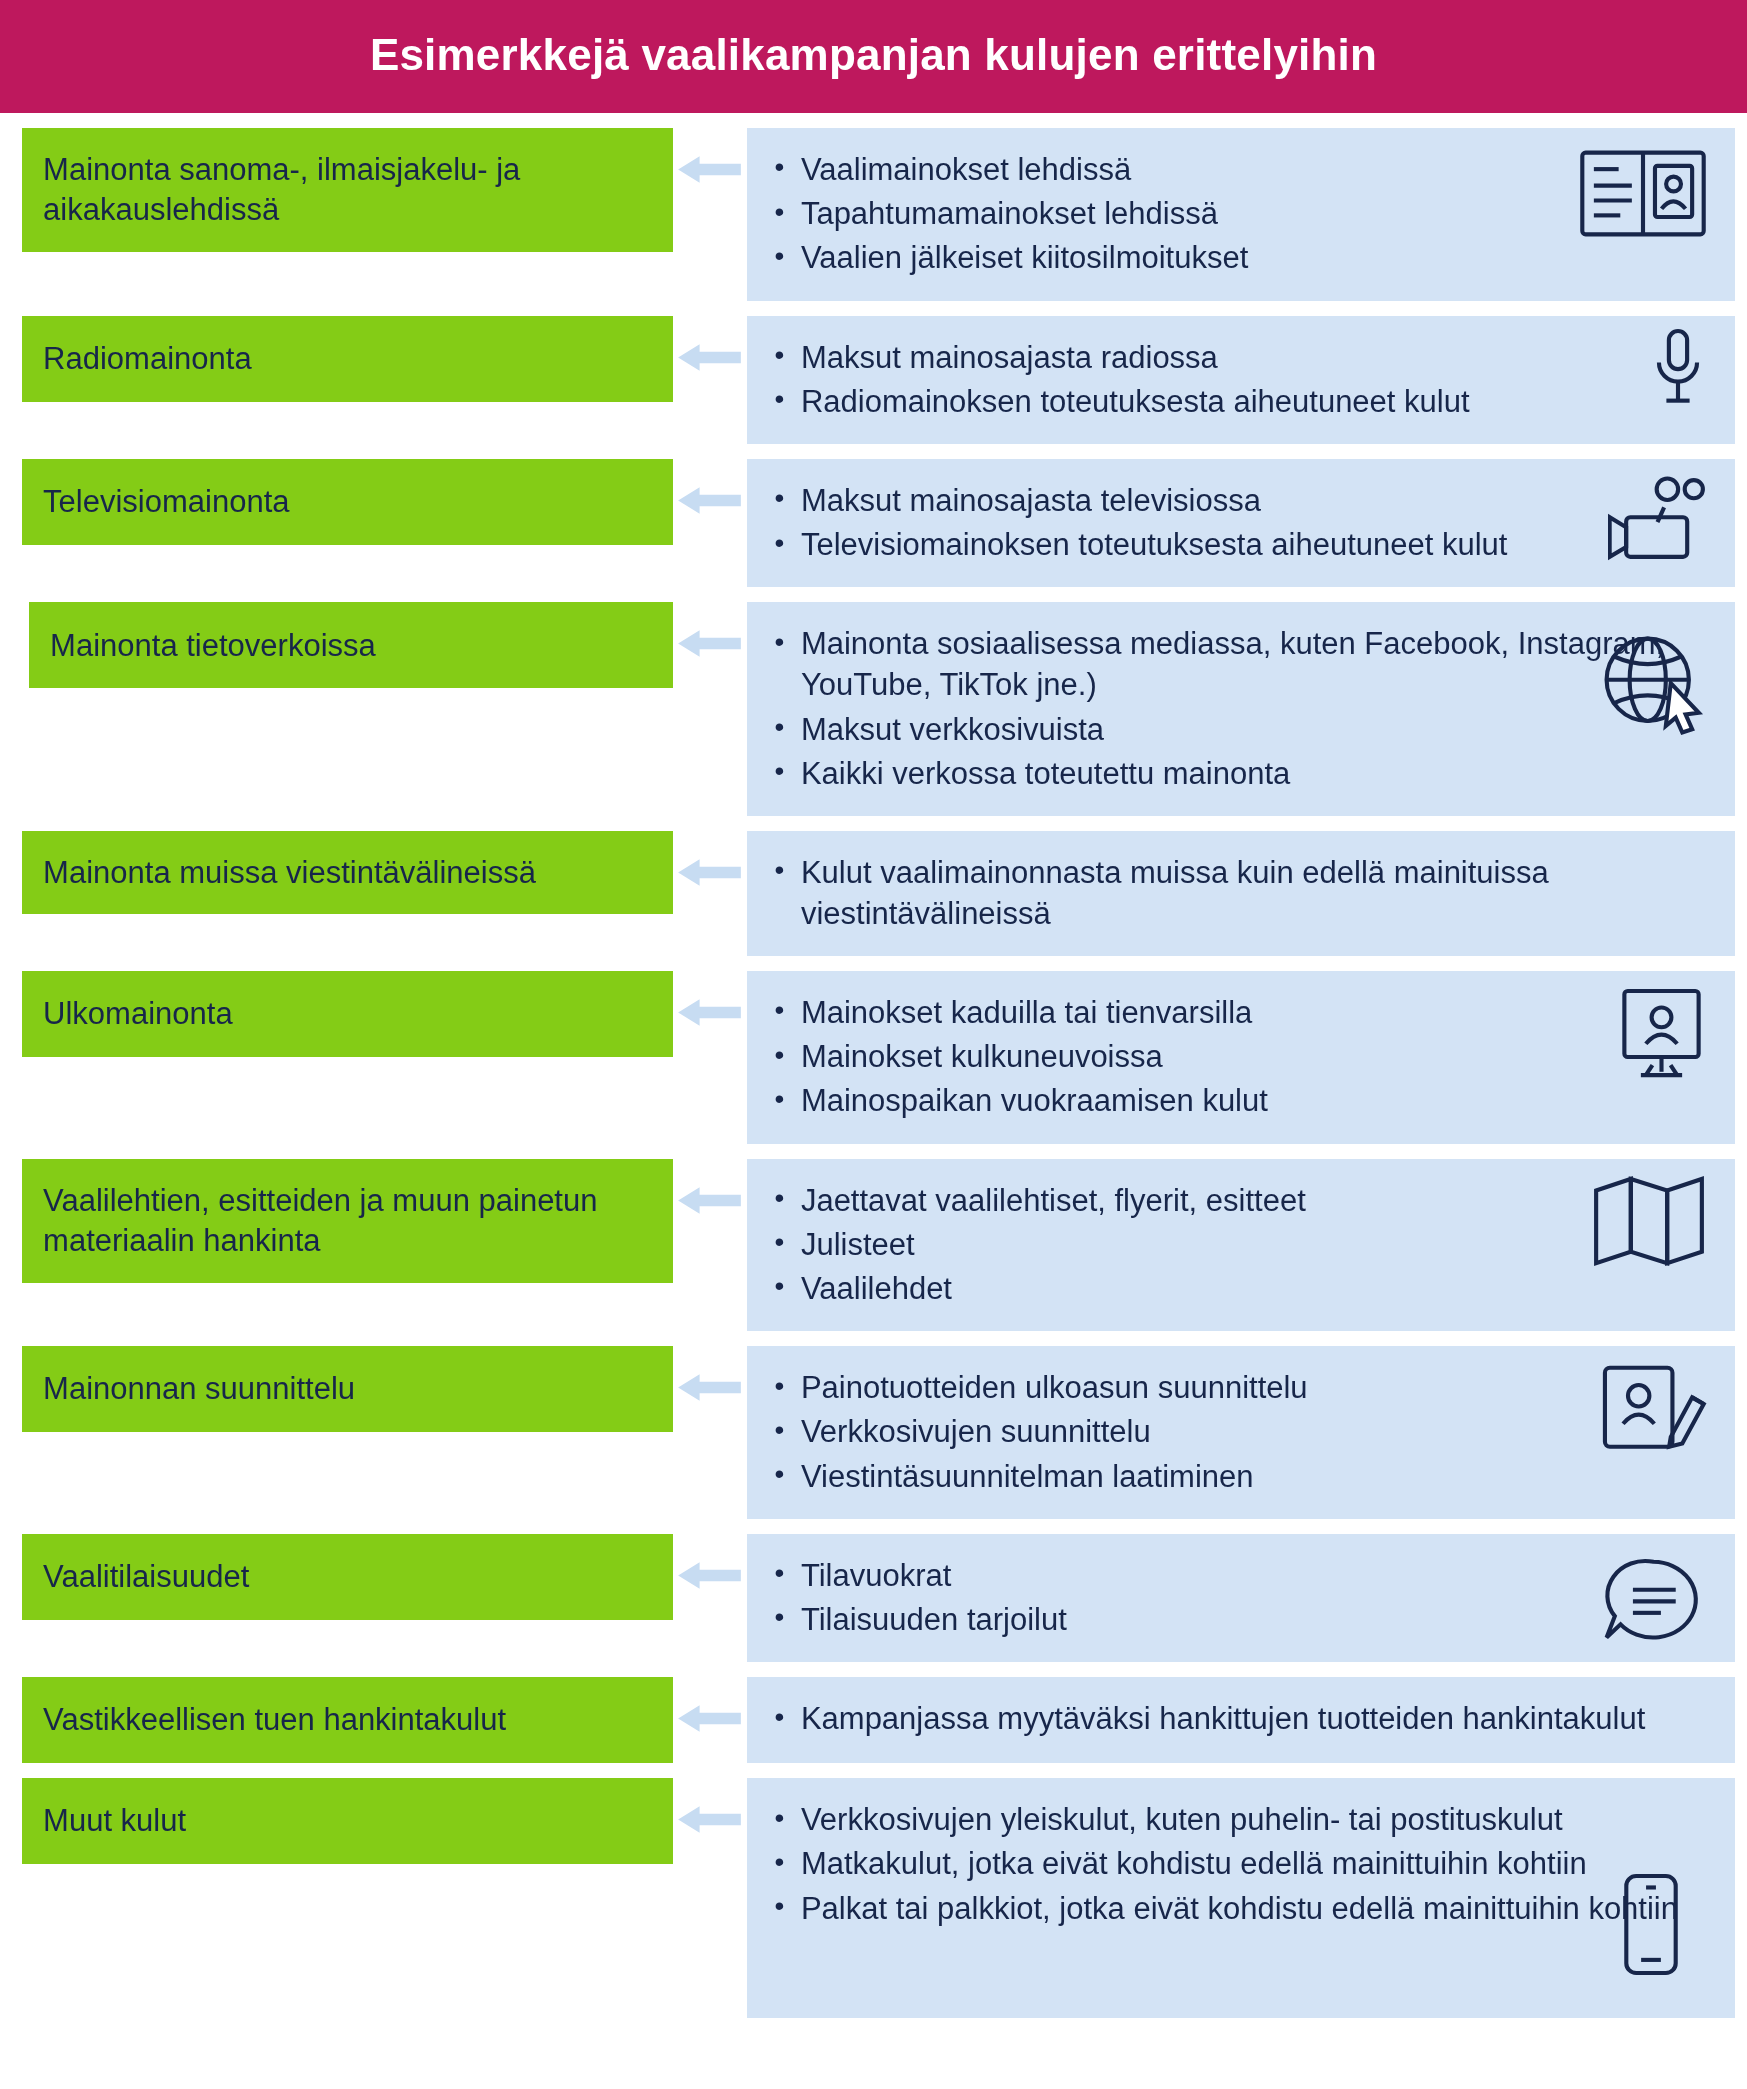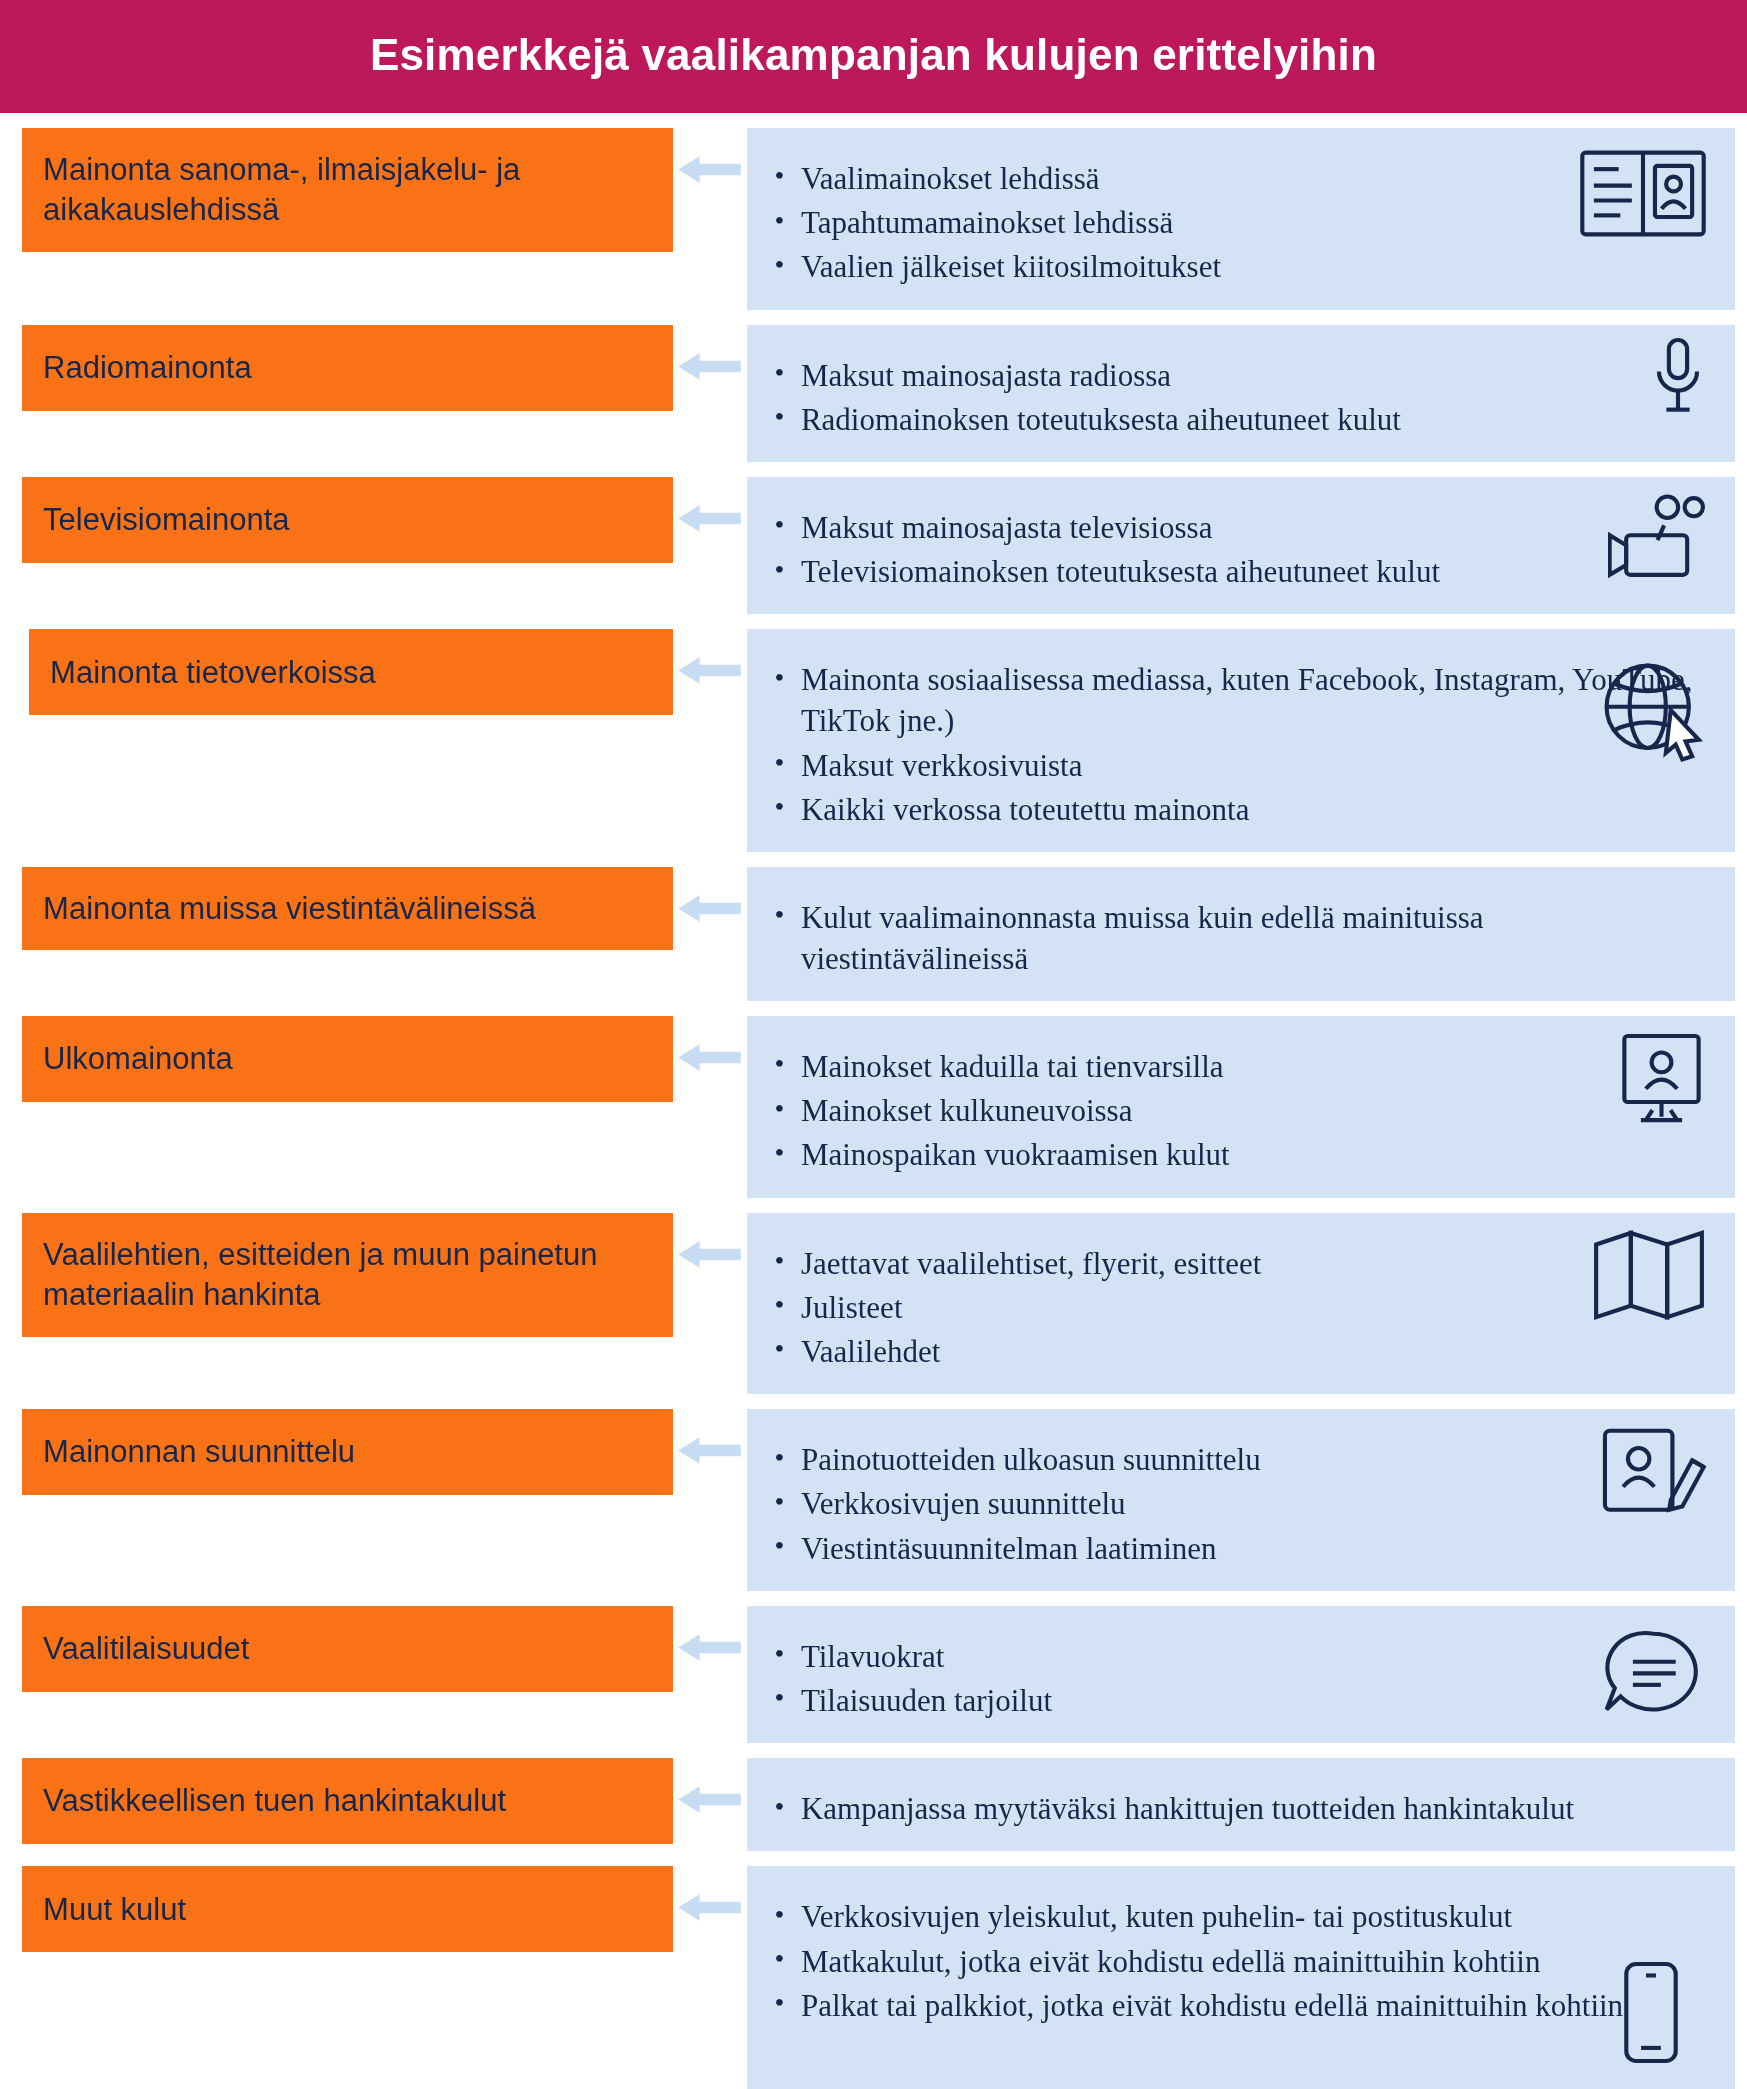--- a/index.html
+++ b/index.html
@@ -29,21 +29,21 @@
     display: flex;
     align-items: flex-start;
     margin-bottom: 15px;
   }
   .left-col {
     width: 661px;
     flex: 0 0 661px;
     padding-left: 10px;
   }
   .cat-box {
-    background: #f97316;
+    background: #84cc16;
     color: #17264a;
     font-size: 31px;
     line-height: 1.28;
     padding: 18px 21.5px;
     display: flex;
     align-items: center;
     min-height: 83px;
   }
   .arrow-col {
     flex: 0 0 74px;
@@ -54,24 +54,23 @@
   }
   .arrow {
     width: 63px;
     height: 33px;
     position: relative;
   }
   .arrow svg { display: block; }
   .right-col {
     flex: 1 1 auto;
     background: #d3e3f5;
-    padding: 31px 23px 18px 23px;
+    padding: 22px 23px 18px 23px;
     position: relative;
     min-height: 83px;
-    font-family: Liberation Serif, serif;
   }
   ul.bullets {
     margin: 0;
     padding: 0 0 0 28px;
     list-style: none;
   }
   ul.bullets li {
     position: relative;
     font-size: 31px;
     line-height: 1.32;

